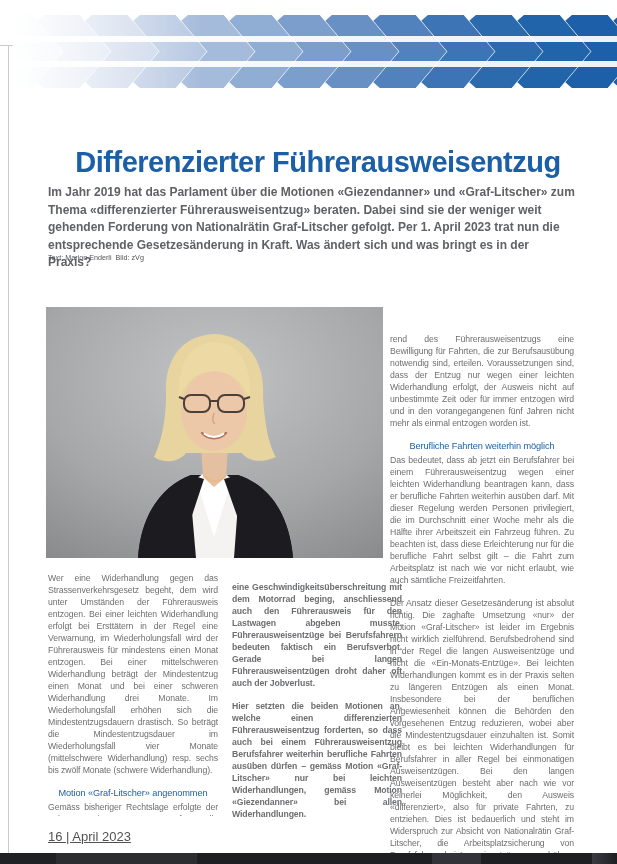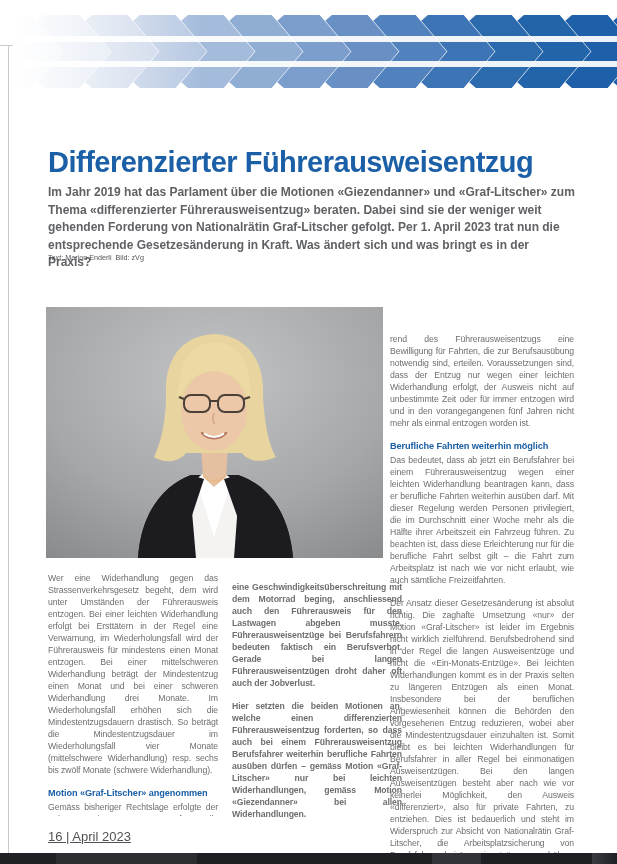--- a/index.html
+++ b/index.html
@@ -13,21 +13,21 @@
   .edge-h{position:absolute;left:0;top:45px;width:14px;height:1px;background:#c9cacc;}
 
   
   .banner{position:absolute;left:13px;top:15px;width:604px;height:73px;overflow:hidden;}
   .banner svg{display:block;width:100%;height:100%;}
 
   
   .title{
     position:absolute;left:48px;top:128px;width:540px;
     font-size:29px;font-weight:bold;letter-spacing:-0.5px;
-    color:#1b5fa6;line-height:1.1;
+    color:#1b5fa6;line-height:1.1;text-align:center;
   }
   .intro{
     position:absolute;left:48px;top:172px;width:527px;
     font-size:12px;line-height:17.5px;font-weight:bold;
     color:#5f6164;
   }
   .byline{
     position:absolute;left:48px;top:253px;width:400px;
     font-size:7.2px;color:#515254;
   }
@@ -41,22 +41,22 @@
   .photo svg{display:block;width:100%;height:100%;}
 
   
   .col{
     position:absolute;
     font-size:8.7px;line-height:12px;color:#6d6e70;
     text-align:justify;letter-spacing:-0.1px;overflow:hidden;
   }
   .col p{margin:0 0 11px 0;}
   .col .subhead{
-    color:#1b5fa6;font-weight:bold;font-size:9.2px;
-    margin:0 0 2px 0;text-align:left;letter-spacing:-0.1px;
+    color:#1b5fa6;font-weight:normal;font-size:9.2px;
+    margin:0 0 2px 0;text-align:center;letter-spacing:-0.1px;
   }
   .col1{left:48px;top:572px;width:170px;height:244px;}
   .col2{left:232px;top:581px;width:170px;height:244px;font-weight:bold;}
   .col3{left:390px;top:305px;width:184px;height:520px;margin-top:28px;}
 
   .footer{
     position:absolute;left:48px;top:829px;
     font-size:13px;color:#515254;text-decoration:underline;
   }
 

